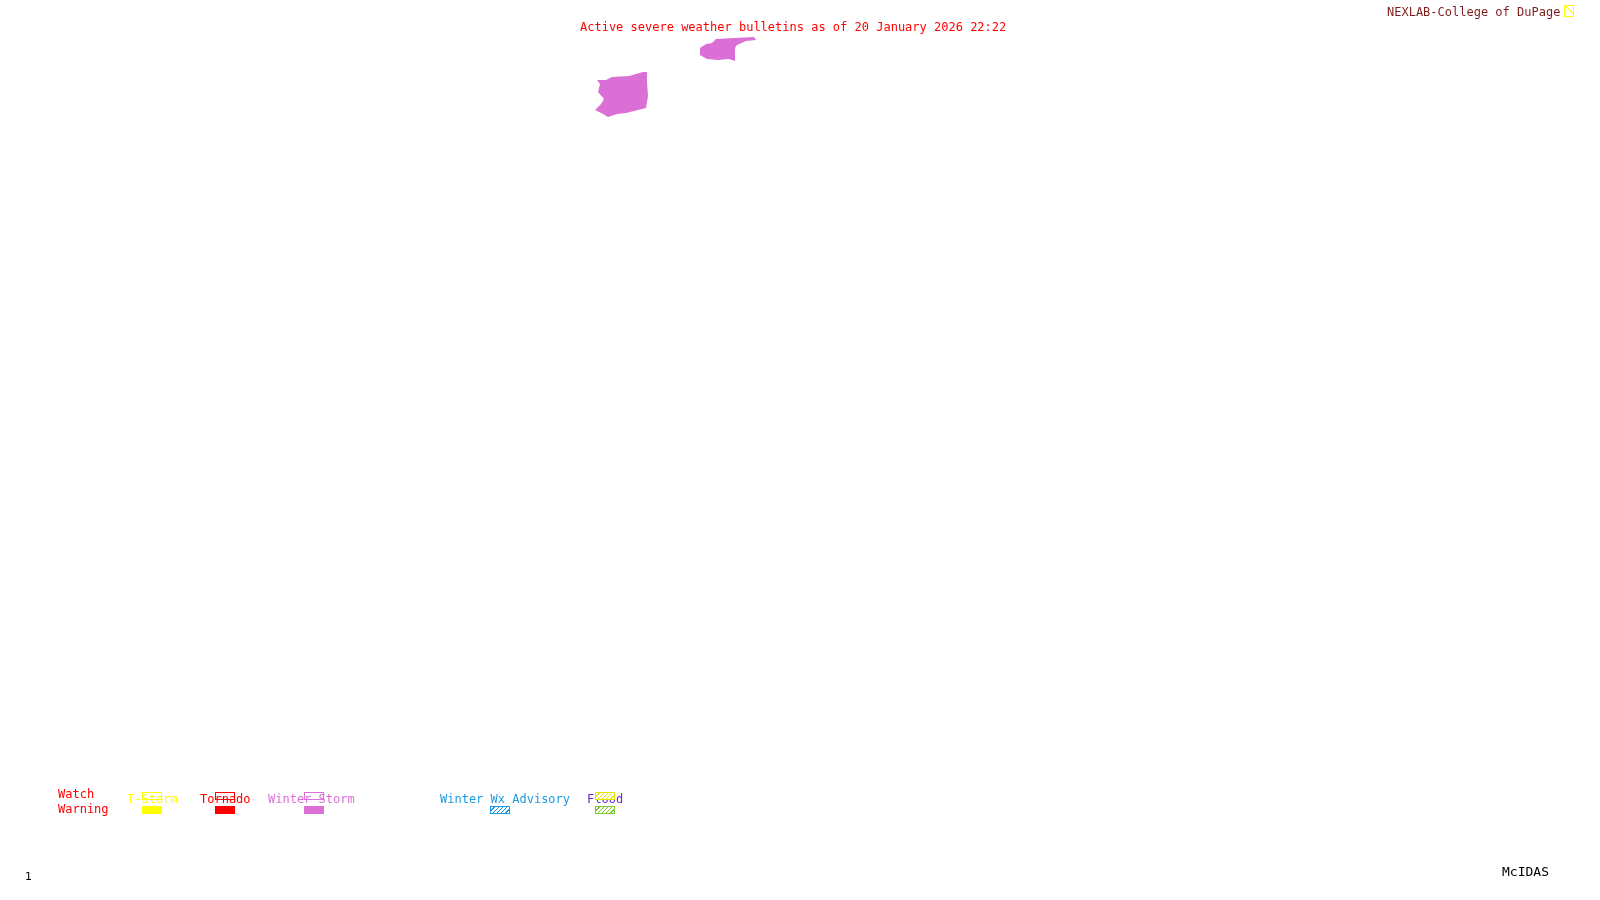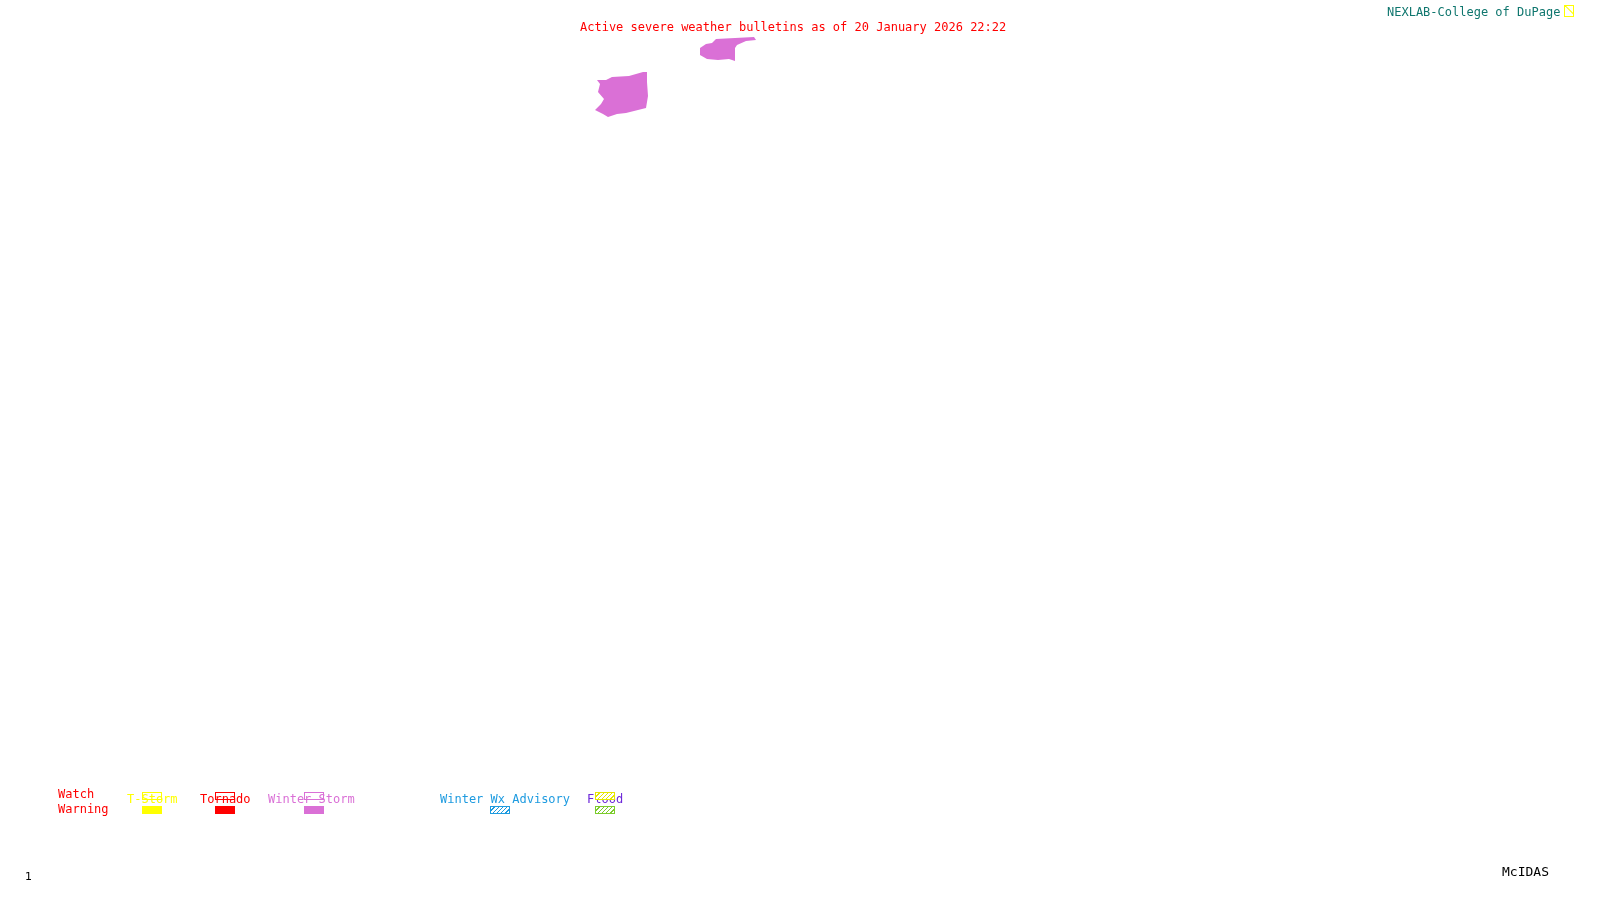--- a/index.html
+++ b/index.html
@@ -1,20 +1,20 @@
 <!DOCTYPE html>
 <html><head>
 <meta charset="utf-8">
 <style>
   html, body { margin:0; padding:0; background:#ffffff; }
   body { width:1600px; height:900px; position:relative; overflow:hidden;
          font-family: "DejaVu Sans Mono", monospace; }
   .txt { position:absolute; white-space:pre; font-size:12px; line-height:12px; }
   .title { left:580px; top:21px; color:#ff0000; }
-  .credit { left:1387px; top:5px; color:#0f766e; }
+  .credit { left:1387px; top:5px; color:#7f1d1d; }
   .logo-mark { display:inline-block; width:8px; height:10px; border:1px solid #ffff00; margin-left:4px; vertical-align:-1px; position:relative; overflow:hidden; }
   .logo-mark::after { content:""; position:absolute; left:-2px; top:4px; width:14px; height:1px; background:#ffff00; transform:rotate(45deg); }
   #map { position:absolute; left:0; top:0; }
   .lg-head { top:793px; }
   .lg-row { left:58px; color:#ff0000; }
   .box { position:absolute; width:20px; height:8px; box-sizing:border-box; }
   .hatch-blue { border:1px solid #1e9be0;
      background: repeating-linear-gradient(135deg, #ffffff 0 2px, #1e9be0 2px 3px); }
   .hatch-yellow { border:1px solid #e6e600;
      background: repeating-linear-gradient(135deg, #ffffff 0 2px, #e6e600 2px 3px); }

